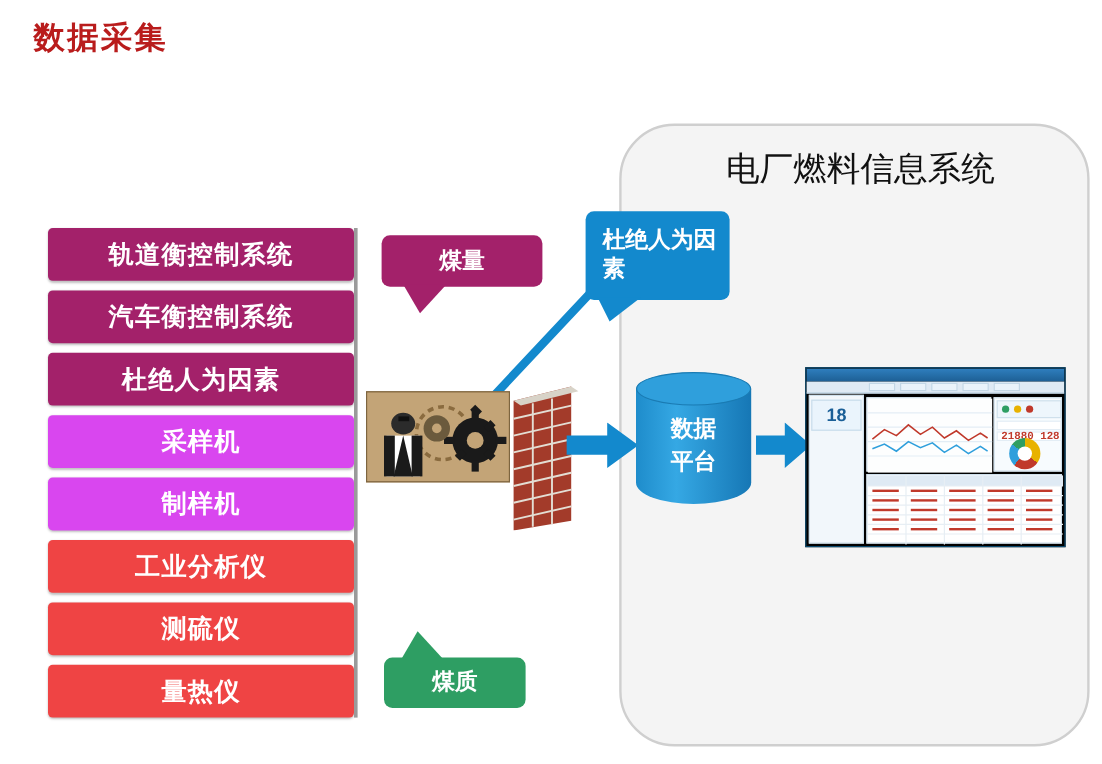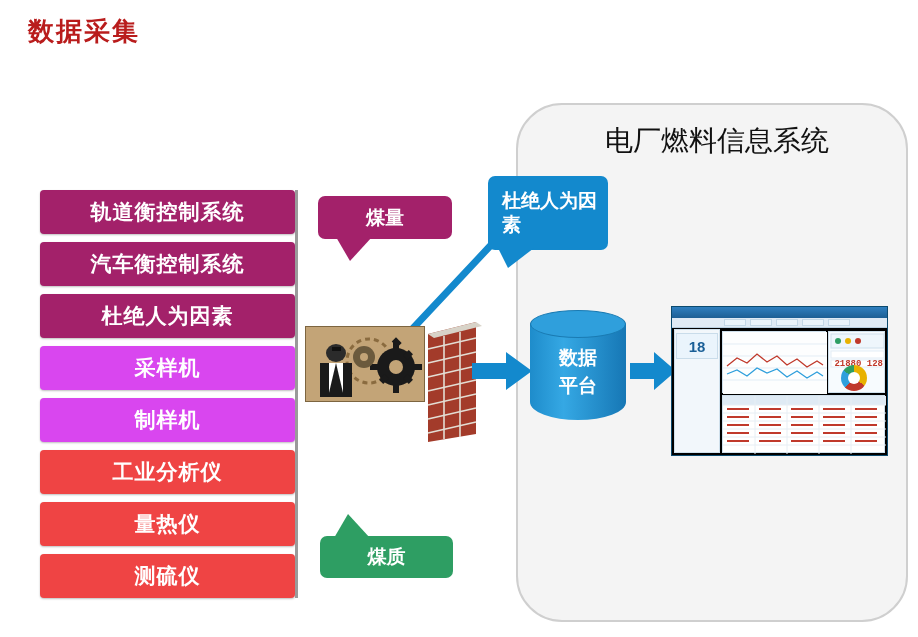--- a/index.html
+++ b/index.html
@@ -67,21 +67,21 @@
   #callout-coal-amount{
     left:318px;top:160px;width:134px;height:43px;background:#a3216a;margin-top:36px;
   }
   #callout-coal-amount .tail{
     left:18px;bottom:-22px;
     border-left:14px solid transparent;
     border-right:22px solid transparent;
     border-top:24px solid #a3216a;
   }
   #callout-coal-quality{
-    left:320px;top:536px;width:133px;height:42px;background:#2e9e63;
+    left:320px;top:548px;width:118px;height:42px;background:#2e9e63;
   }
   #callout-coal-quality .tail{
     left:14px;top:-22px;
     border-left:14px solid transparent;
     border-right:22px solid transparent;
     border-bottom:24px solid #2e9e63;
   }
   #callout-no-human{
     left:488px;top:176px;width:120px;height:74px;background:#1389cd;
     padding:12px 6px;box-sizing:border-box;
@@ -199,24 +199,24 @@
     <div class="row">
       <div class="bar blue">采样机</div>
     </div>
     <div class="row">
       <div class="bar blue">制样机</div>
     </div>
     <div class="row">
       <div class="bar green">工业分析仪</div>
     </div>
     <div class="row">
+      <div class="bar green">测硫仪</div>
+    </div>
+    <div class="row">
       <div class="bar green">量热仪</div>
-    </div>
-    <div class="row">
-      <div class="bar green">测硫仪</div>
     </div>
   </div>
   <div class="spine"></div>
 
   <div class="system-box"></div>
   <div class="system-title">电厂燃料信息系统</div>
 
   <svg width="918" height="637" style="position:absolute;left:0;top:0;pointer-events:none;">
 
     <line x1="330" y1="212" x2="296" y2="252" stroke="#a3216a" stroke-width="0"></line>

